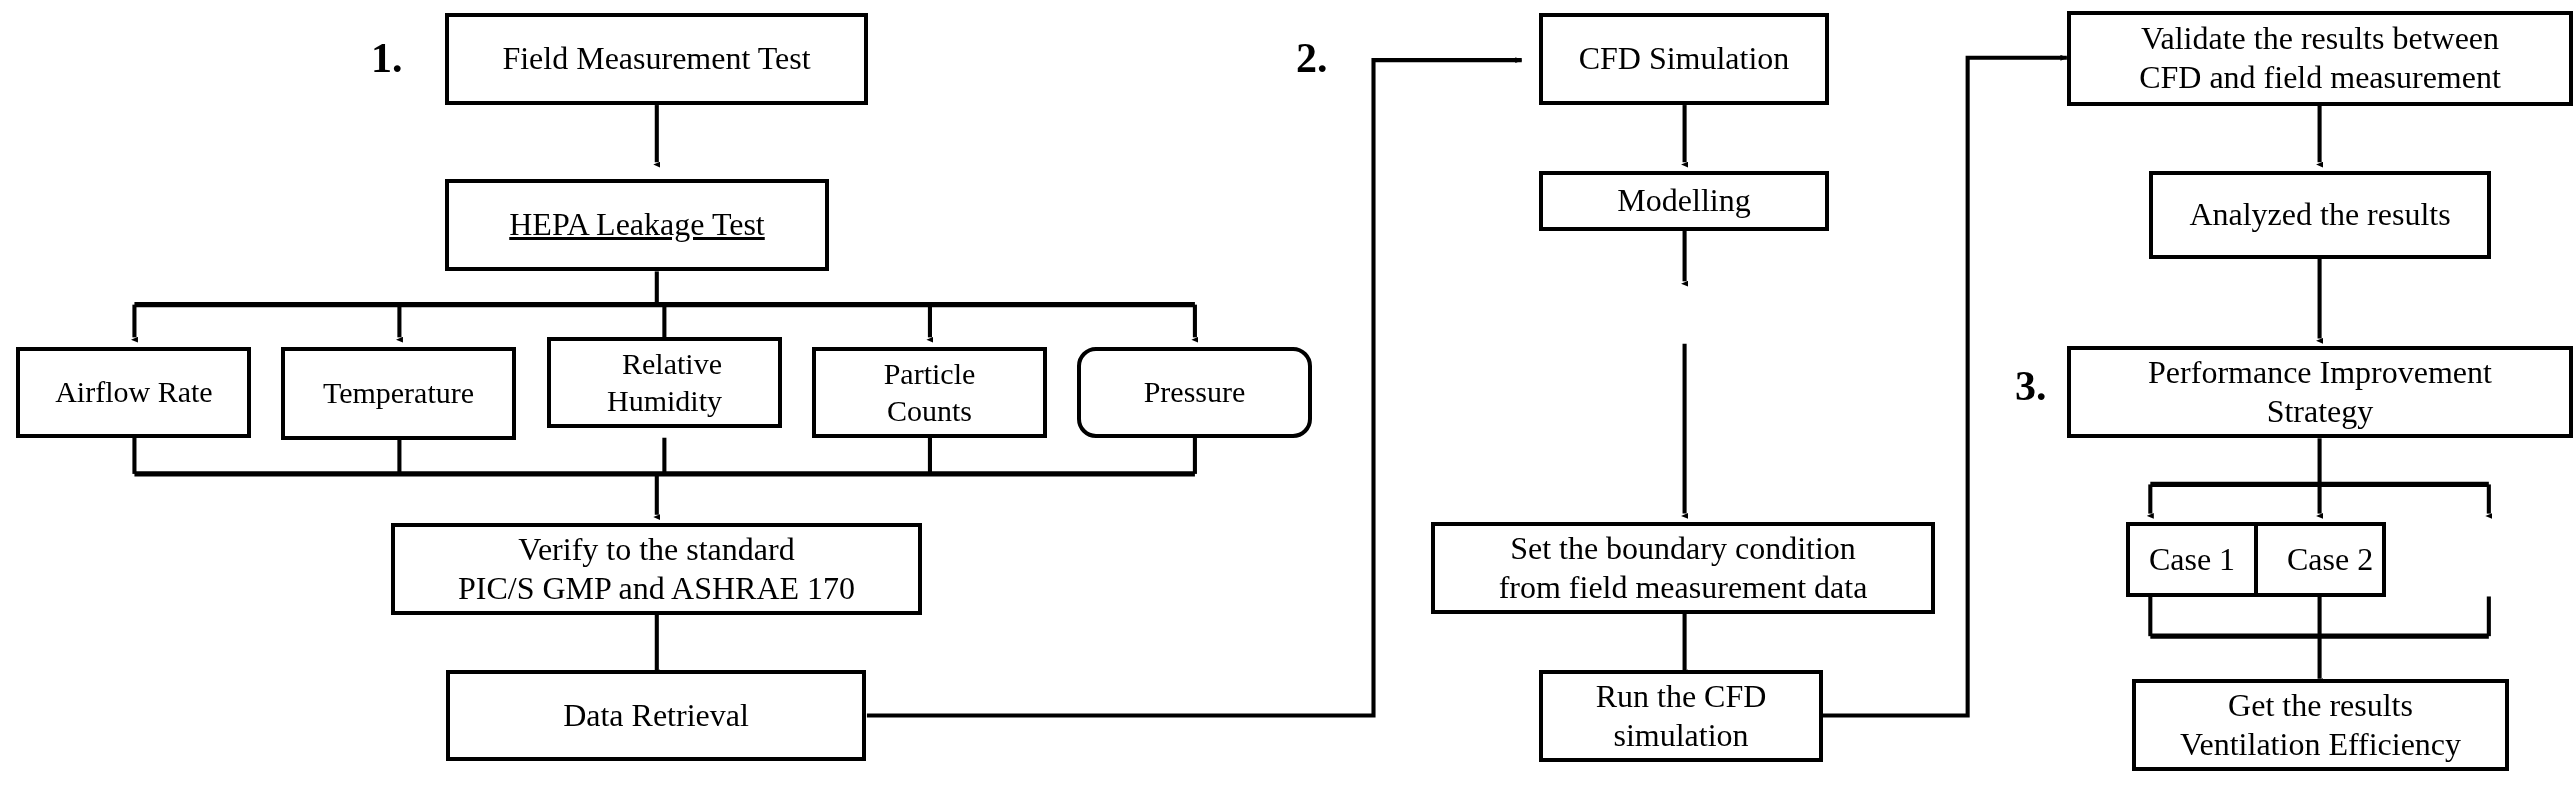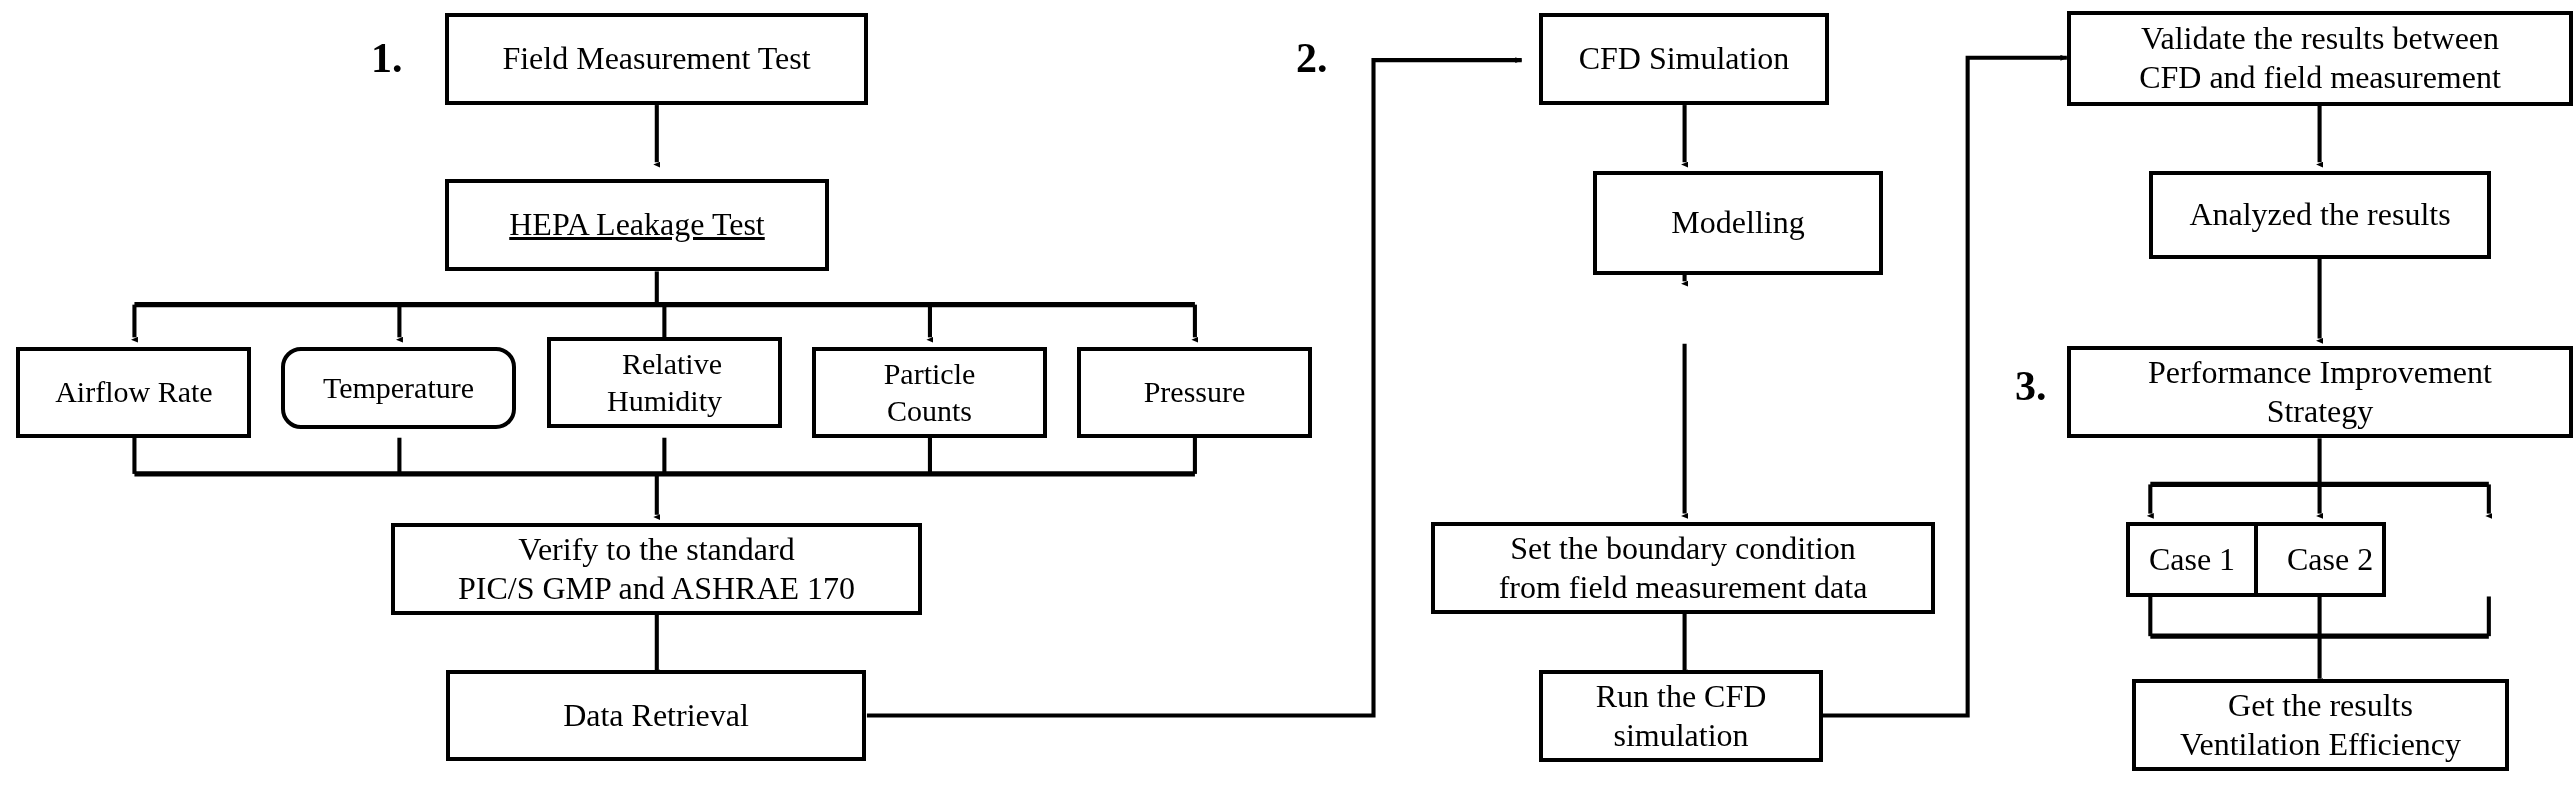--- a/index.html
+++ b/index.html
@@ -120,35 +120,35 @@
 
   <div class="step-num" style="left:371px; top:37px;">1.</div>
   <div class="step-num" style="left:1296px; top:37px;">2.</div>
   <div class="step-num" style="left:2015px; top:365px;">3.</div>
 
   <div class="node" style="left:445px; top:13px; width:423px; height:92px;">Field Measurement Test</div>
 
   <div class="node" style="left:445px; top:179px; width:384px; height:92px;text-decoration:underline;">HEPA Leakage Test</div>
 
   <div class="node small-w" style="left:16.4px; top:347px; width:235px; height:91px;">Airflow Rate</div>
-  <div class="node small-w" style="left:281px; top:347px; width:235px; height:82px;border-radius:20px;">Temperature</div>
+  <div class="node small-w" style="left:281px; top:347px; width:235px; height:93px;">Temperature</div>
   <div class="node small-w" style="left:547px; top:337px; width:235px; height:91px;text-align:right;">Relative
 Humidity</div>
   <div class="node small-w" style="left:812px; top:347px; width:235px; height:91px;">Particle
 Counts</div>
-  <div class="node small-w" style="left:1077px; top:347px; width:235px; height:91px;">Pressure</div>
+  <div class="node small-w" style="left:1077px; top:347px; width:235px; height:91px;border-radius:19px;">Pressure</div>
 
   <div class="node" style="left:391px; top:523px; width:531px; height:92px;">Verify to the standard
 PIC/S GMP and ASHRAE 170</div>
 
   <div class="node" style="left:446px; top:670px; width:420px; height:91px;">Data Retrieval</div>
 
   <div class="node" style="left:1539px; top:13px; width:290px; height:92px;">CFD Simulation</div>
 
-  <div class="node" style="left:1593px; top:171px; width:290px; height:104px;text-align:right;">Modelling</div>
+  <div class="node" style="left:1539px; top:171px; width:290px; height:60px;text-align:right;">Modelling</div>
 
 
   <div class="node" style="left:1431px; top:522px; width:504px; height:92px;">Set the boundary condition
 from field measurement data</div>
 
   <div class="node" style="left:1539px; top:670px; width:284px; height:92px;">Run the CFD
 simulation</div>
 
   <div class="node" style="left:2067px; top:10.5px; width:506px; height:95px;">Validate the results between
 CFD and field measurement</div>

